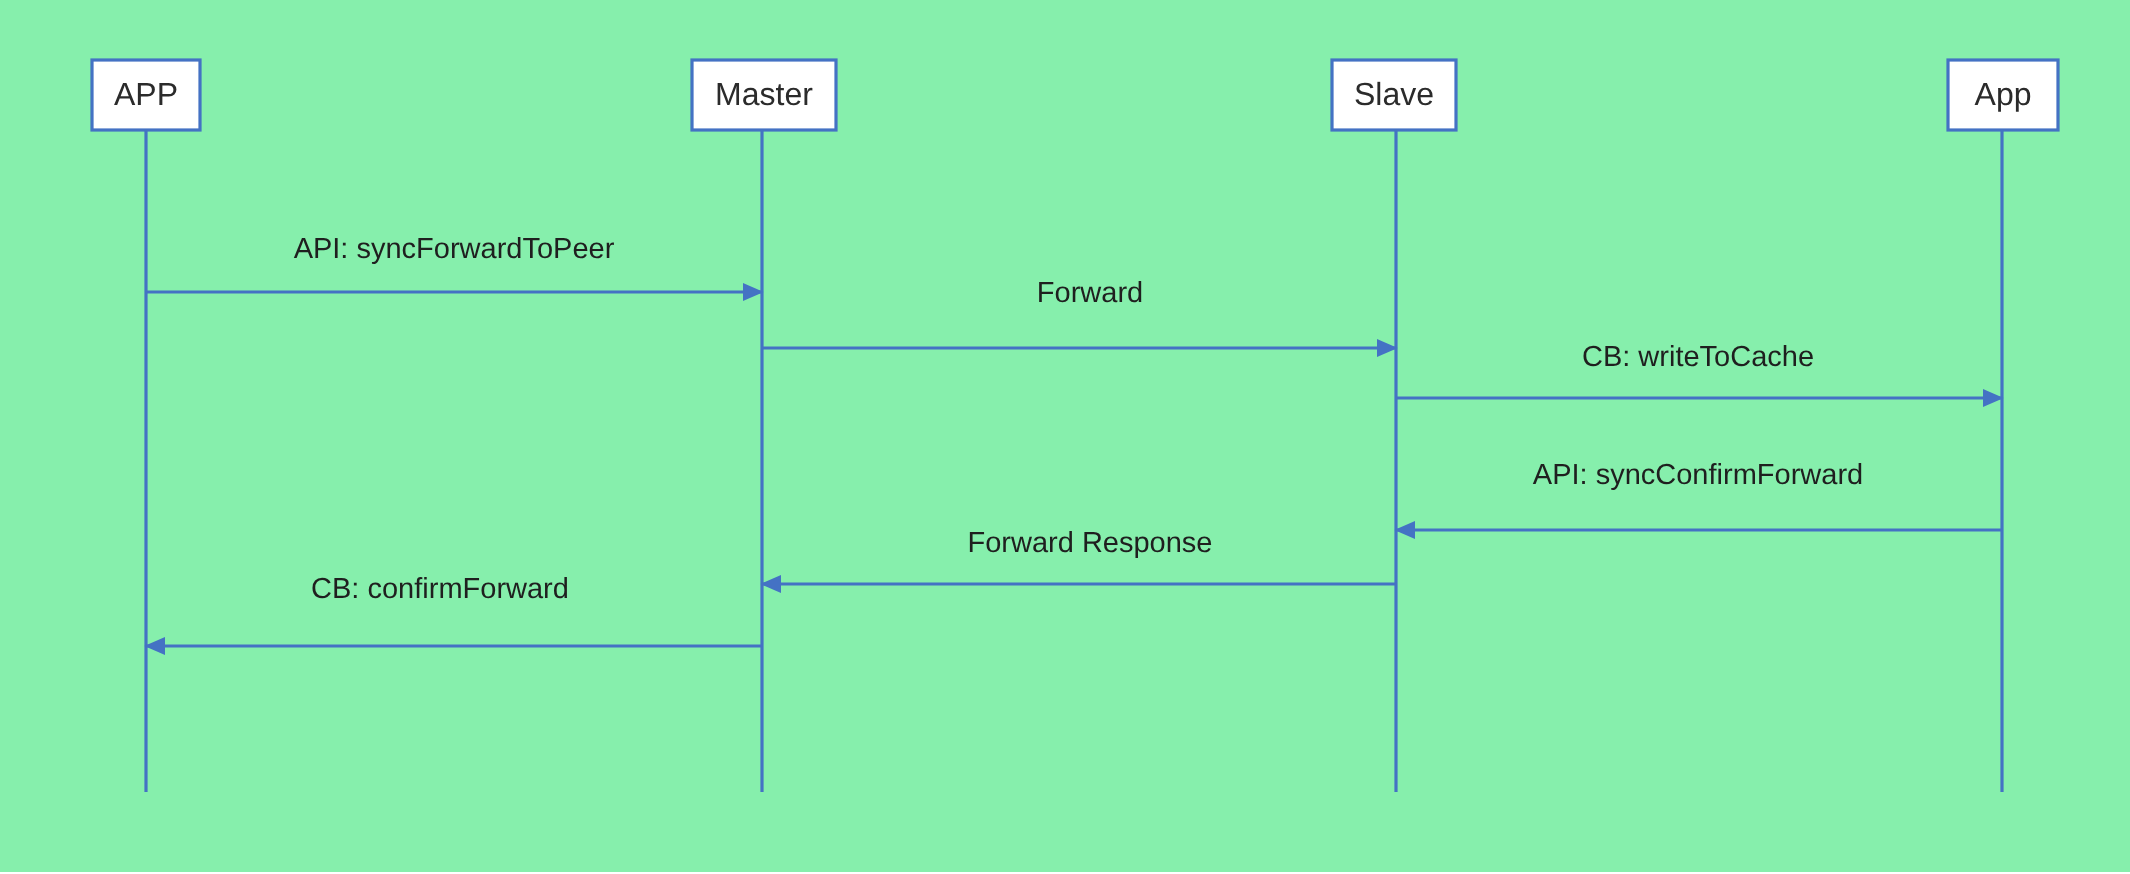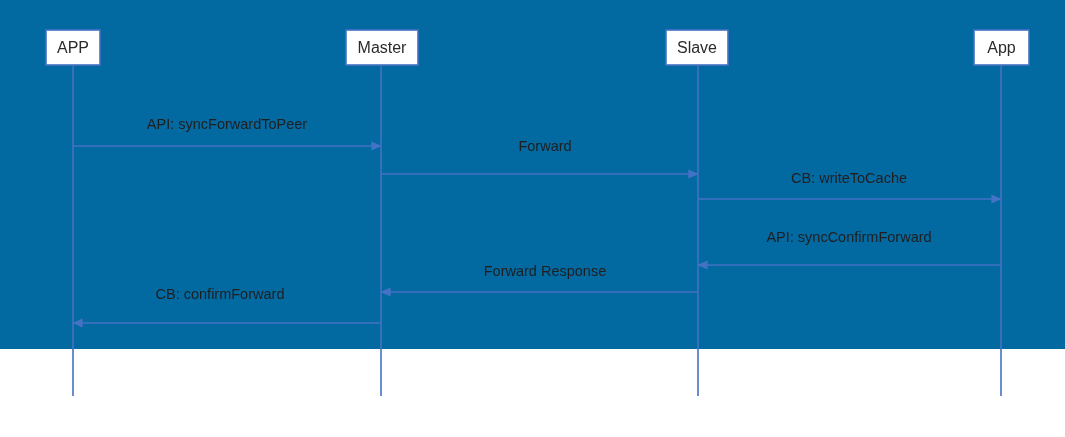--- a/index.html
+++ b/index.html
@@ -10,22 +10,22 @@
   }
   body {
     width: 1065px;
     height: 437px;
     font-family: "Liberation Sans", sans-serif;
     overflow: hidden;
   }
   #diagram-root {
     position: relative;
     width: 1065px;
-    height: 349px;
-    background: #0369a1;
+    height: 436px;
+    background: #86efac;
   }
   #diagram-svg {
     position: absolute;
     top: 0;
     left: 0;
     width: 1065px;
     height: 437px;
     display: block;
   }
   .lifeline-box rect {

